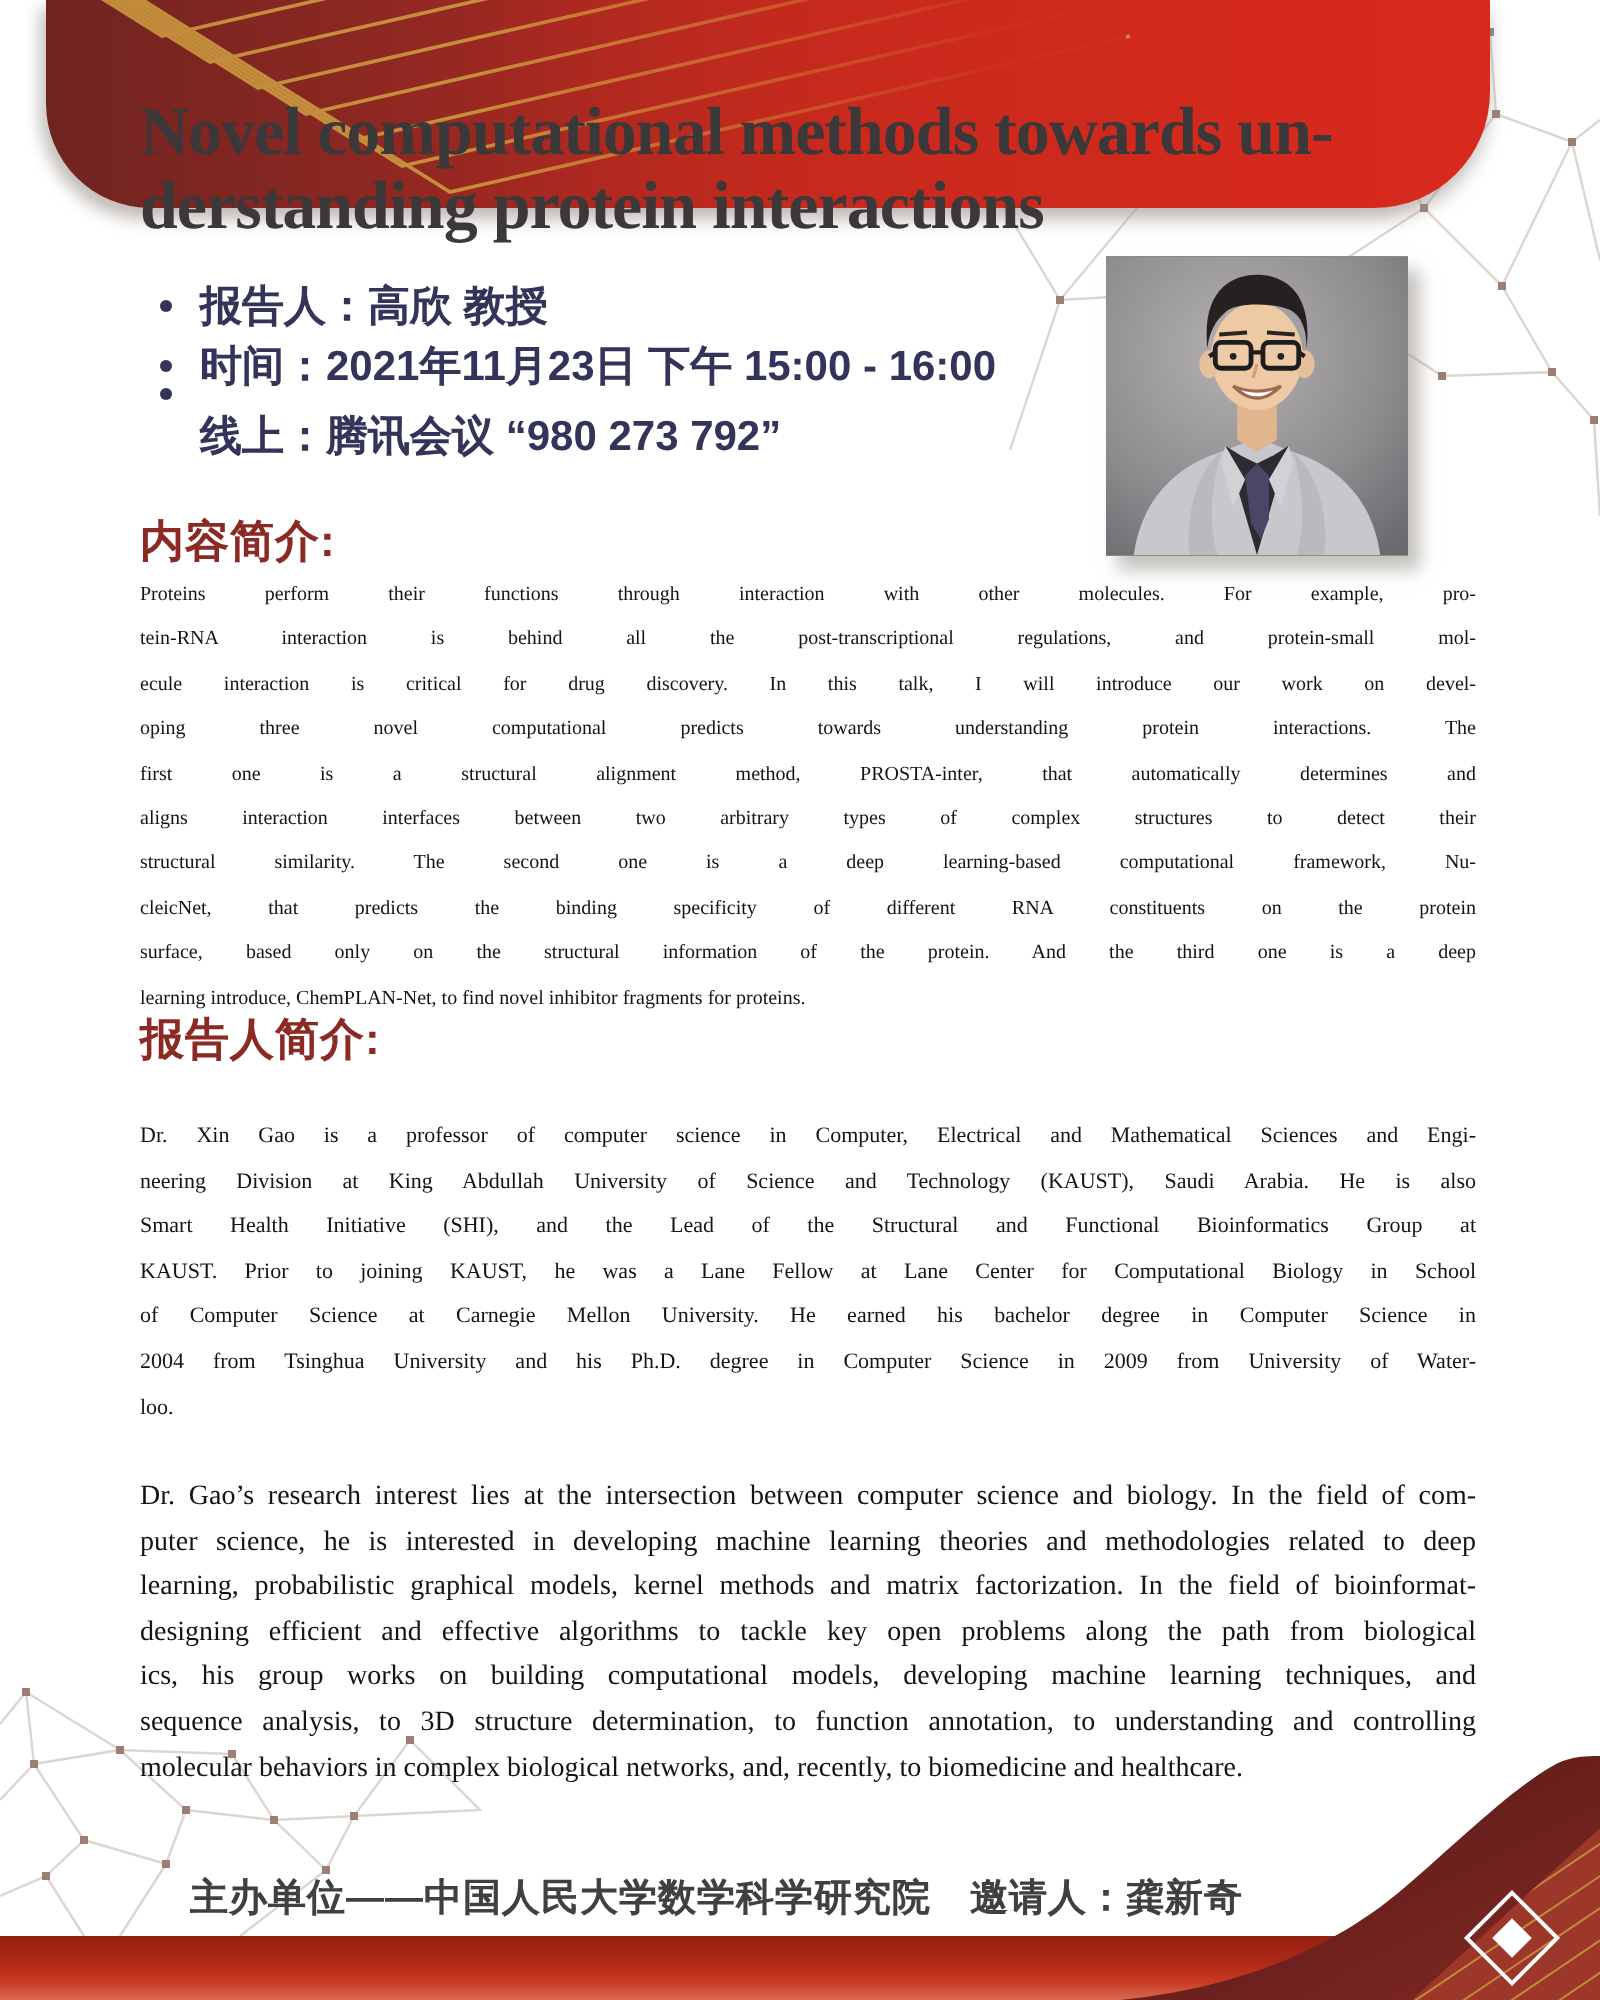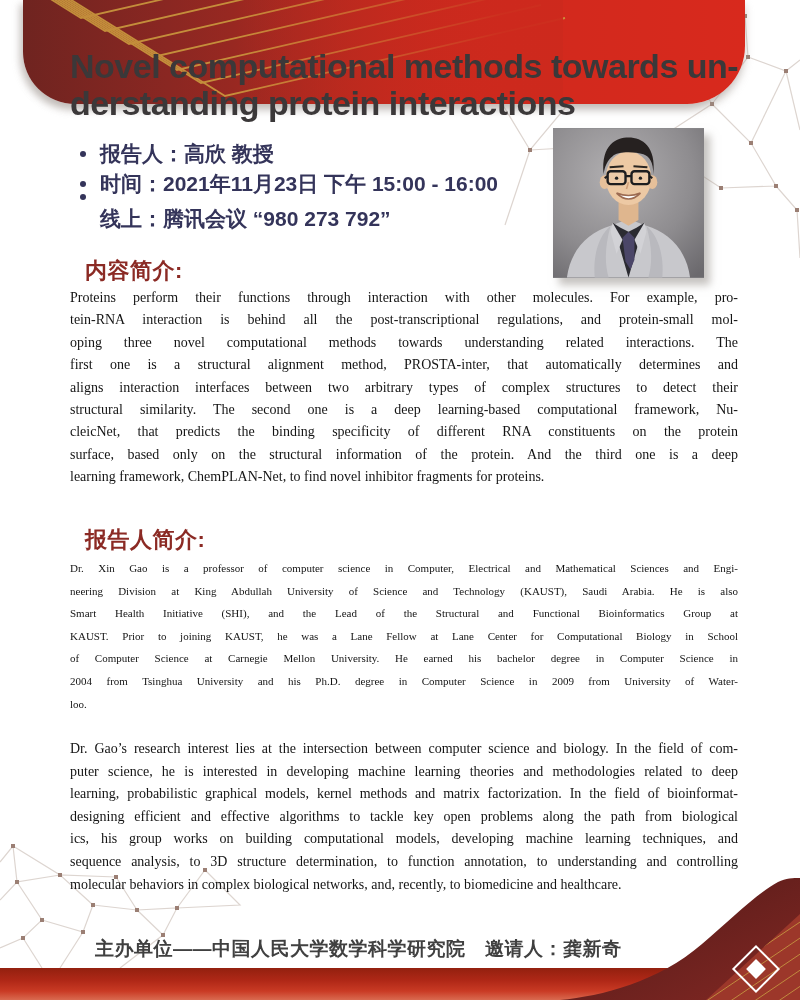--- a/index.html
+++ b/index.html
@@ -24,21 +24,21 @@
   }
 
   
   .mesh{position:absolute;z-index:0;}
   .mesh-tr{right:0;top:0;}
   .mesh-bl{left:0;bottom:20px;}
 
   
   .title{
     position:absolute;left:70px;top:48px;width:660px;z-index:2;
-    color:#3b3839;font-size:34px;line-height:37px;font-weight:bold;letter-spacing:-.5px;
+    color:#3b3839;font-size:34px;line-height:37px;font-weight:bold;letter-spacing:-.5px;font-family:Liberation Serif, serif;
   }
   .title-ln{white-space:nowrap;}
 
   
   .event{position:absolute;left:78px;top:139px;z-index:2;color:#34345a;
     font-size:21px;font-weight:bold;line-height:29.5px;}
   .ev{display:flex;align-items:baseline;}
   .ev .dot{
     width:22px;flex:0 0 22px;position:relative;
   }
@@ -50,30 +50,30 @@
   
   .photo{
     position:absolute;left:553px;top:128px;width:151px;height:150px;z-index:3;
     box-shadow:6px 7px 8px rgba(150,143,138,.55);
     overflow:hidden;background:#8a8a8c;
   }
 
   
   .sec-heading{
     position:absolute;left:70px;z-index:2;color:#8b2a24;
-    font-size:22px;font-weight:bold;letter-spacing:.5px;margin-left:15px;
+    font-size:22px;font-weight:bold;letter-spacing:.5px;
   }
   .h-intro{top:256px;}
-  .h-bio{top:525px;}
+  .h-bio{top:505px;}
 
   .para{position:absolute;left:70px;width:668px;z-index:2;
     font-family:"Liberation Serif",serif;color:#141414;overflow:hidden;}
   .para .jline{text-align:justify;text-align-last:justify;white-space:normal;}
   .para .jline:last-child{text-align-last:left;}
-  .p-intro{top:287px;font-size:14px;line-height:22.4px;}
+  .p-intro{top:287px;font-size:10px;line-height:22.4px;}
   .p-bio1{top:557px;font-size:11px;line-height:22.6px;}
   .p-bio2{top:738px;font-size:14px;line-height:22.6px;font-family:Liberation Serif, serif;}
 
   
   .organizer{
     position:absolute;left:95px;top:936px;z-index:4;color:#404040;
     font-size:19px;font-weight:bold;letter-spacing:.5px;
   }
   .band{
     position:absolute;left:0;top:968px;width:800px;height:32px;z-index:1;
@@ -232,27 +232,28 @@
 
       <path d="M76 54 L74 61" stroke="#cf9f78" stroke-width="1.6" fill="none"></path>
       <path d="M64 65 Q76 77 88 65 Q76 70 64 65 Z" fill="#ffffff" stroke="#9c6b52" stroke-width="1.6"></path>
     </svg>
   </div>
 
   <div class="sec-heading h-intro">内容简介:</div>
   <div class="para p-intro">
       <div class="jline">Proteins perform their functions through interaction with other molecules. For example, pro-</div>
       <div class="jline">tein-RNA interaction is behind all the post-transcriptional regulations, and protein-small mol-</div>
-      <div class="jline">oping three novel computational methods towards understanding related interactions. The</div>
+      <div class="jline">ecule interaction is critical for drug discovery. In this talk, I will introduce our work on devel-</div>
+      <div class="jline">oping three novel computational predicts towards understanding protein interactions. The</div>
       <div class="jline">first one is a structural alignment method, PROSTA-inter, that automatically determines and</div>
       <div class="jline">aligns interaction interfaces between two arbitrary types of complex structures to detect their</div>
       <div class="jline">structural similarity. The second one is a deep learning-based computational framework, Nu-</div>
       <div class="jline">cleicNet, that predicts the binding specificity of different RNA constituents on the protein</div>
       <div class="jline">surface, based only on the structural information of the protein. And the third one is a deep</div>
-      <div class="jline">learning framework, ChemPLAN-Net, to find novel inhibitor fragments for proteins.</div>
+      <div class="jline">learning introduce, ChemPLAN-Net, to find novel inhibitor fragments for proteins.</div>
     </div>
 
   <div class="sec-heading h-bio">报告人简介:</div>
   <div class="para p-bio1">
       <div class="jline">Dr. Xin Gao is a professor of computer science in Computer, Electrical and Mathematical Sciences and Engi-</div>
       <div class="jline">neering Division at King Abdullah University of Science and Technology (KAUST), Saudi Arabia. He is also</div>
       <div class="jline">Smart Health Initiative (SHI), and the Lead of the Structural and Functional Bioinformatics Group at</div>
       <div class="jline">KAUST. Prior to joining KAUST, he was a Lane Fellow at Lane Center for Computational Biology in School</div>
       <div class="jline">of Computer Science at Carnegie Mellon University. He earned his bachelor degree in Computer Science in</div>
       <div class="jline">2004 from Tsinghua University and his Ph.D. degree in Computer Science in 2009 from University of Water-</div>

